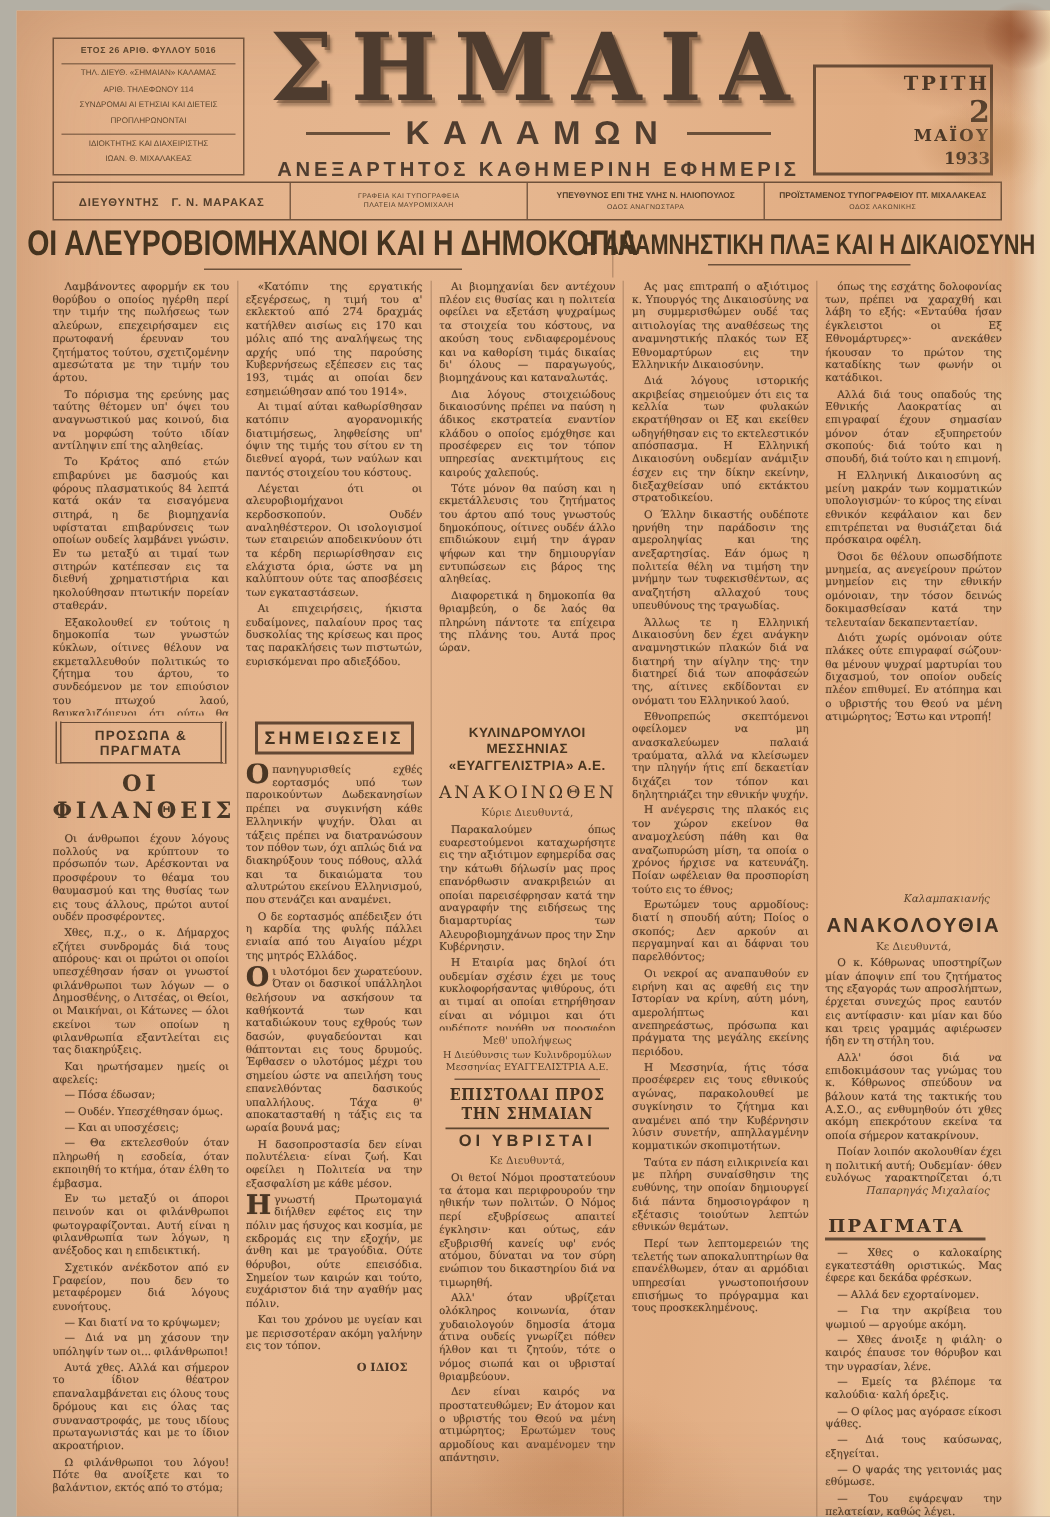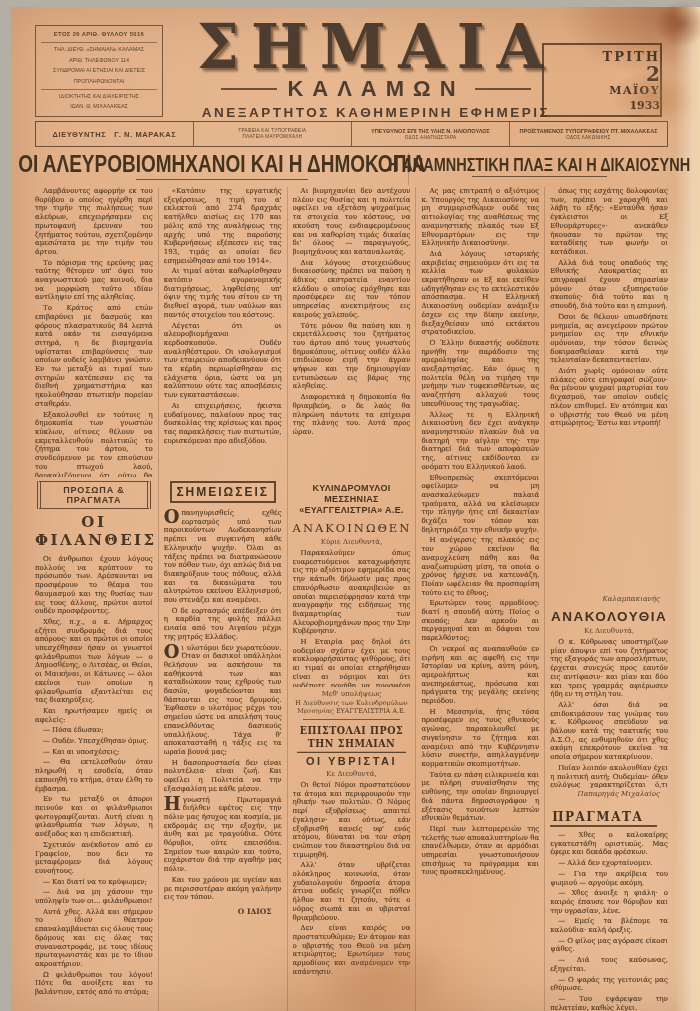--- a/index.html
+++ b/index.html
@@ -29,21 +29,21 @@
   .masthead{position:relative;height:102px;}
   .info-box{
     position:absolute;left:0;top:8px;width:122px;height:86px;
     border:1px solid rgba(80,56,38,.75);
     font-family:"Liberation Sans",sans-serif;
     font-size:5.4px;line-height:7.6px;text-align:center;color:#5c462f;
     display:flex;flex-direction:column;justify-content:space-evenly;padding:2px 2px;
   }
   .info-box .rule{border-top:1px solid rgba(80,56,38,.55);margin:0 3px;}
   .info-box b{font-size:5.8px;letter-spacing:.4px;}
-  .title-block{position:absolute;left:147px;width:388px;top:0;text-align:center;}
+  .title-block{position:absolute;left:130px;width:388px;top:0;text-align:center;}
   .main-title{
     font-size:60px;font-weight:bold;letter-spacing:12px;line-height:58px;
     color:#4e3c2f;
     text-shadow:2px 2px 0 rgba(110,78,55,.55),3px 4px 2px rgba(60,40,25,.35);
     transform:scaleY(1.04);
   }
   .kalamon-row{display:flex;align-items:center;justify-content:center;gap:10px;margin-top:1px;}
   .kalamon-row .dash{width:56px;border-top:2.5px solid rgba(75,55,38,.8);}
   .kalamon{font-size:22px;font-weight:bold;letter-spacing:9px;color:#4f3d2f;
     font-family:"Liberation Sans",sans-serif;}
@@ -306,20 +306,21 @@
             <p class="para" data-name="paragraph">Η Μεσσηνία, ήτις τόσα προσέφερεν εις τους εθνικούς αγώνας, παρακολουθεί με συγκίνησιν το ζήτημα και αναμένει από την Κυβέρνησιν λύσιν συνετήν, απηλλαγμένην κομματικών σκοπιμοτήτων.</p>
             <p class="para" data-name="paragraph">Ταύτα εν πάση ειλικρινεία και με πλήρη συναίσθησιν της ευθύνης, την οποίαν δημιουργεί διά πάντα δημοσιογράφον η εξέτασις τοιούτων λεπτών εθνικών θεμάτων.</p>
             <p class="para" data-name="paragraph">Περί των λεπτομερειών της τελετής των αποκαλυπτηρίων θα επανέλθωμεν, όταν αι αρμόδιαι υπηρεσίαι γνωστοποιήσουν επισήμως το πρόγραμμα και τους προσκεκλημένους.</p>
           </div>
       </div>
 
       <div class="col" data-name="column-5">
         <div class="chunk chunk-e" data-name="article2-text-col5">
             <p class="para" data-name="paragraph">όπως της εσχάτης δολοφονίας των, πρέπει να χαραχθή και λάβη το εξής: «Ενταύθα ήσαν έγκλειστοι οι Εξ Εθνομάρτυρες»· ανεκάθεν ήκουσαν το πρώτον της καταδίκης των φωνήν οι κατάδικοι.</p>
             <p class="para" data-name="paragraph">Αλλά διά τους οπαδούς της Εθνικής Λαοκρατίας αι επιγραφαί έχουν σημασίαν μόνον όταν εξυπηρετούν σκοπούς· διά τούτο και η σπουδή, διά τούτο και η επιμονή.</p>
+            <p class="para" data-name="paragraph">Η Ελληνική Δικαιοσύνη ας μείνη μακράν των κομματικών υπολογισμών· το κύρος της είναι εθνικόν κεφάλαιον και δεν επιτρέπεται να θυσιάζεται διά πρόσκαιρα οφέλη.</p>
             <p class="para" data-name="paragraph">Όσοι δε θέλουν οπωσδήποτε μνημεία, ας ανεγείρουν πρώτον μνημείον εις την εθνικήν ομόνοιαν, την τόσον δεινώς δοκιμασθείσαν κατά την τελευταίαν δεκαπενταετίαν.</p>
             <p class="para" data-name="paragraph">Διότι χωρίς ομόνοιαν ούτε πλάκες ούτε επιγραφαί σώζουν· θα μένουν ψυχραί μαρτυρίαι του διχασμού, τον οποίον ουδείς πλέον επιθυμεί. Εν ατόπημα και ο υβριστής του Θεού να μένη ατιμώρητος; Έστω και ντροπή!</p>
           </div>
         <div class="sig-line" data-name="article2-signature">Καλαμπακιανής</div>
         <div class="anak-head" data-name="section-head-anakolouthia">ΑΝΑΚΟΛΟΥΘΙΑ</div>
         <div class="salut" data-name="anakolouthia-salutation">Κε Διευθυντά,</div>
         <div class="chunk" style="max-height:150px" data-name="anakolouthia-body">
             <p class="para" data-name="paragraph">Ο κ. Κόθρωνας υποστηρίζων μίαν άποψιν επί του ζητήματος της εξαγοράς των απροσλήπτων, έρχεται συνεχώς προς εαυτόν εις αντίφασιν· και μίαν και δύο και τρεις γραμμάς αφιέρωσεν ήδη εν τη στήλη του.</p>
             <p class="para" data-name="paragraph">Αλλ' όσοι διά να επιδοκιμάσουν τας γνώμας του κ. Κόθρωνος σπεύδουν να βάλουν κατά της τακτικής του Α.Σ.Ο., ας ενθυμηθούν ότι χθες ακόμη επεκρότουν εκείνα τα οποία σήμερον κατακρίνουν.</p>
             <p class="para" data-name="paragraph">Ποίαν λοιπόν ακολουθίαν έχει η πολιτική αυτή; Ουδεμίαν· όθεν ευλόγως χαρακτηρίζεται ό,τι χθες εξυμνήσαμεν και σήμερον υβρίζομεν. Περίεργος ασυνέπεια και ανεξήγητος.</p>

